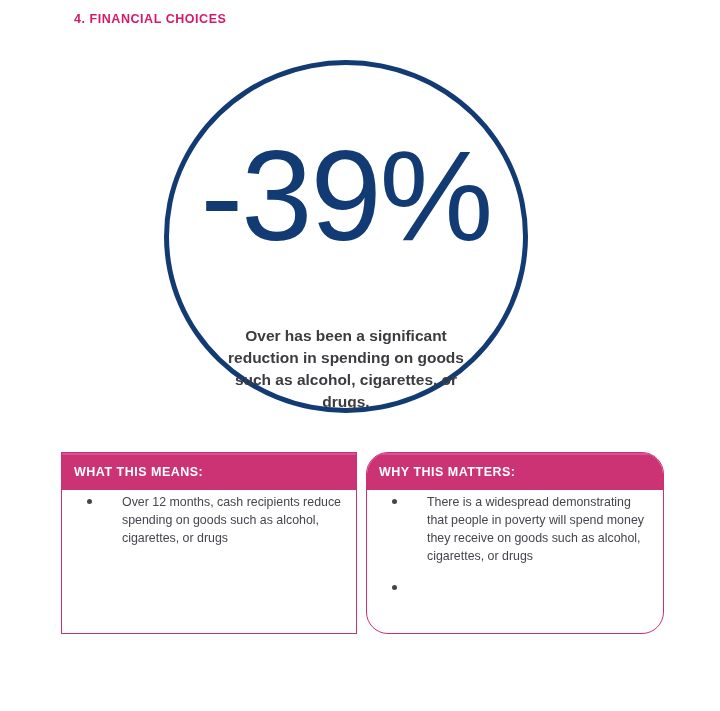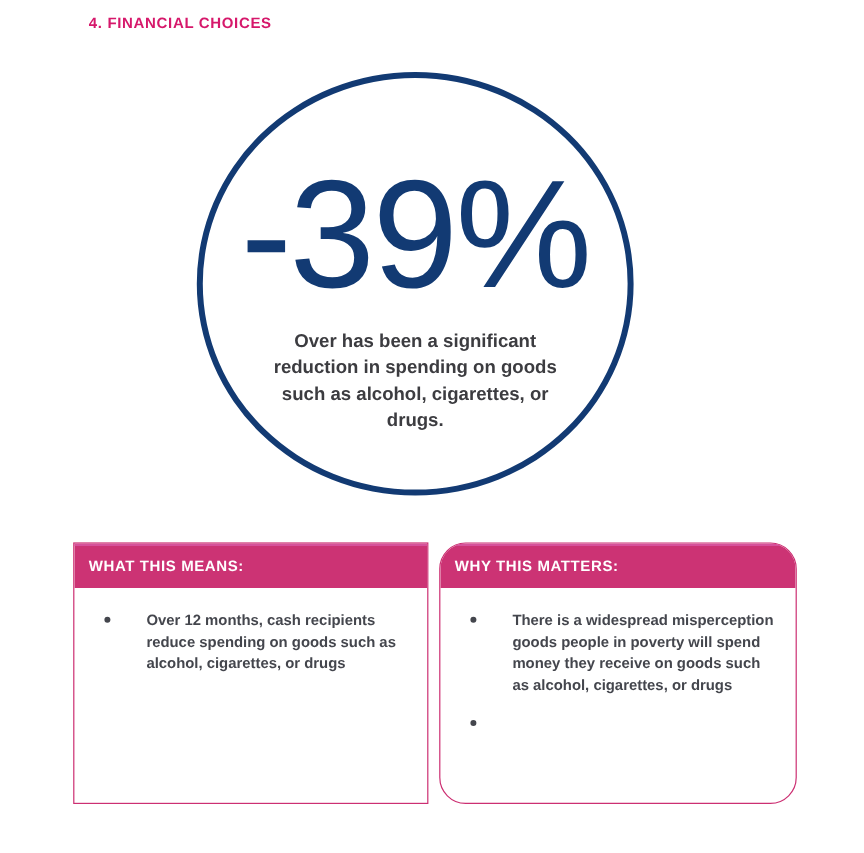--- a/index.html
+++ b/index.html
@@ -43,21 +43,21 @@
     border: 5px solid #123a73;
     border-radius: 50%;
     box-sizing: border-box;
   }
   .stat-inner {
     position: absolute;
     inset: 0;
     display: flex;
     flex-direction: column;
     align-items: center;
-    justify-content: flex-start;
+    justify-content: space-between;
     box-sizing: border-box;
     padding-top: 86px;
   }
   .stat-value {
     font-family: "Liberation Sans", sans-serif;
     font-size: 128px;
     line-height: 0.78;
     font-weight: normal;
     color: #123a73;
     letter-spacing: -2px;
@@ -72,21 +72,21 @@
     font-weight: bold;
     color: #3c3c40;
   }
 
   
   .panels {
     position: absolute;
     left: 61px;
     top: 452px;
     width: 603px;
-    height: 218px;
+    height: 182px;
     display: flex;
     gap: 9px;
   }
   .panel {
     box-sizing: border-box;
     border: 1.6px solid #cc2f72;
     background: #ffffff;
     display: flex;
     flex-direction: column;
     overflow: hidden;
@@ -102,23 +102,22 @@
     letter-spacing: 0.5px;
     text-transform: uppercase;
     padding: 10px 0 11px 12px;
     box-sizing: border-box;
     border-top: 2px solid #d6519b;
     white-space: nowrap;
   }
 
   .panel-body {
     flex: 1;
-    padding: 18px 14px 10px 14px;
+    padding: 3px 14px 10px 14px;
     box-sizing: border-box;
-    font-weight: bold;
   }
   ul.bullets {
     list-style: none;
     margin: 0;
     padding: 0;
   }
   ul.bullets li {
     position: relative;
     padding-left: 46px;
     margin-bottom: 14px;
@@ -165,21 +164,21 @@
       </ul>
     </div>
   </div>
 
   <div class="panel right">
     <div class="panel-header">WHY THIS MATTERS:</div>
     <div class="panel-body">
       <ul class="bullets">
         <li>
           <span class="dot"></span>
-          <span>There is a widespread misperception goods people in poverty will spend money they receive on goods such as alcohol, cigarettes, or drugs</span>
+          <span>There is a widespread demonstrating that people in poverty will spend money they receive on goods such as alcohol, cigarettes, or drugs</span>
         </li>
         <li>
           <span class="dot"></span>
         </li>
       </ul>
     </div>
   </div>
 
 </div>
 

